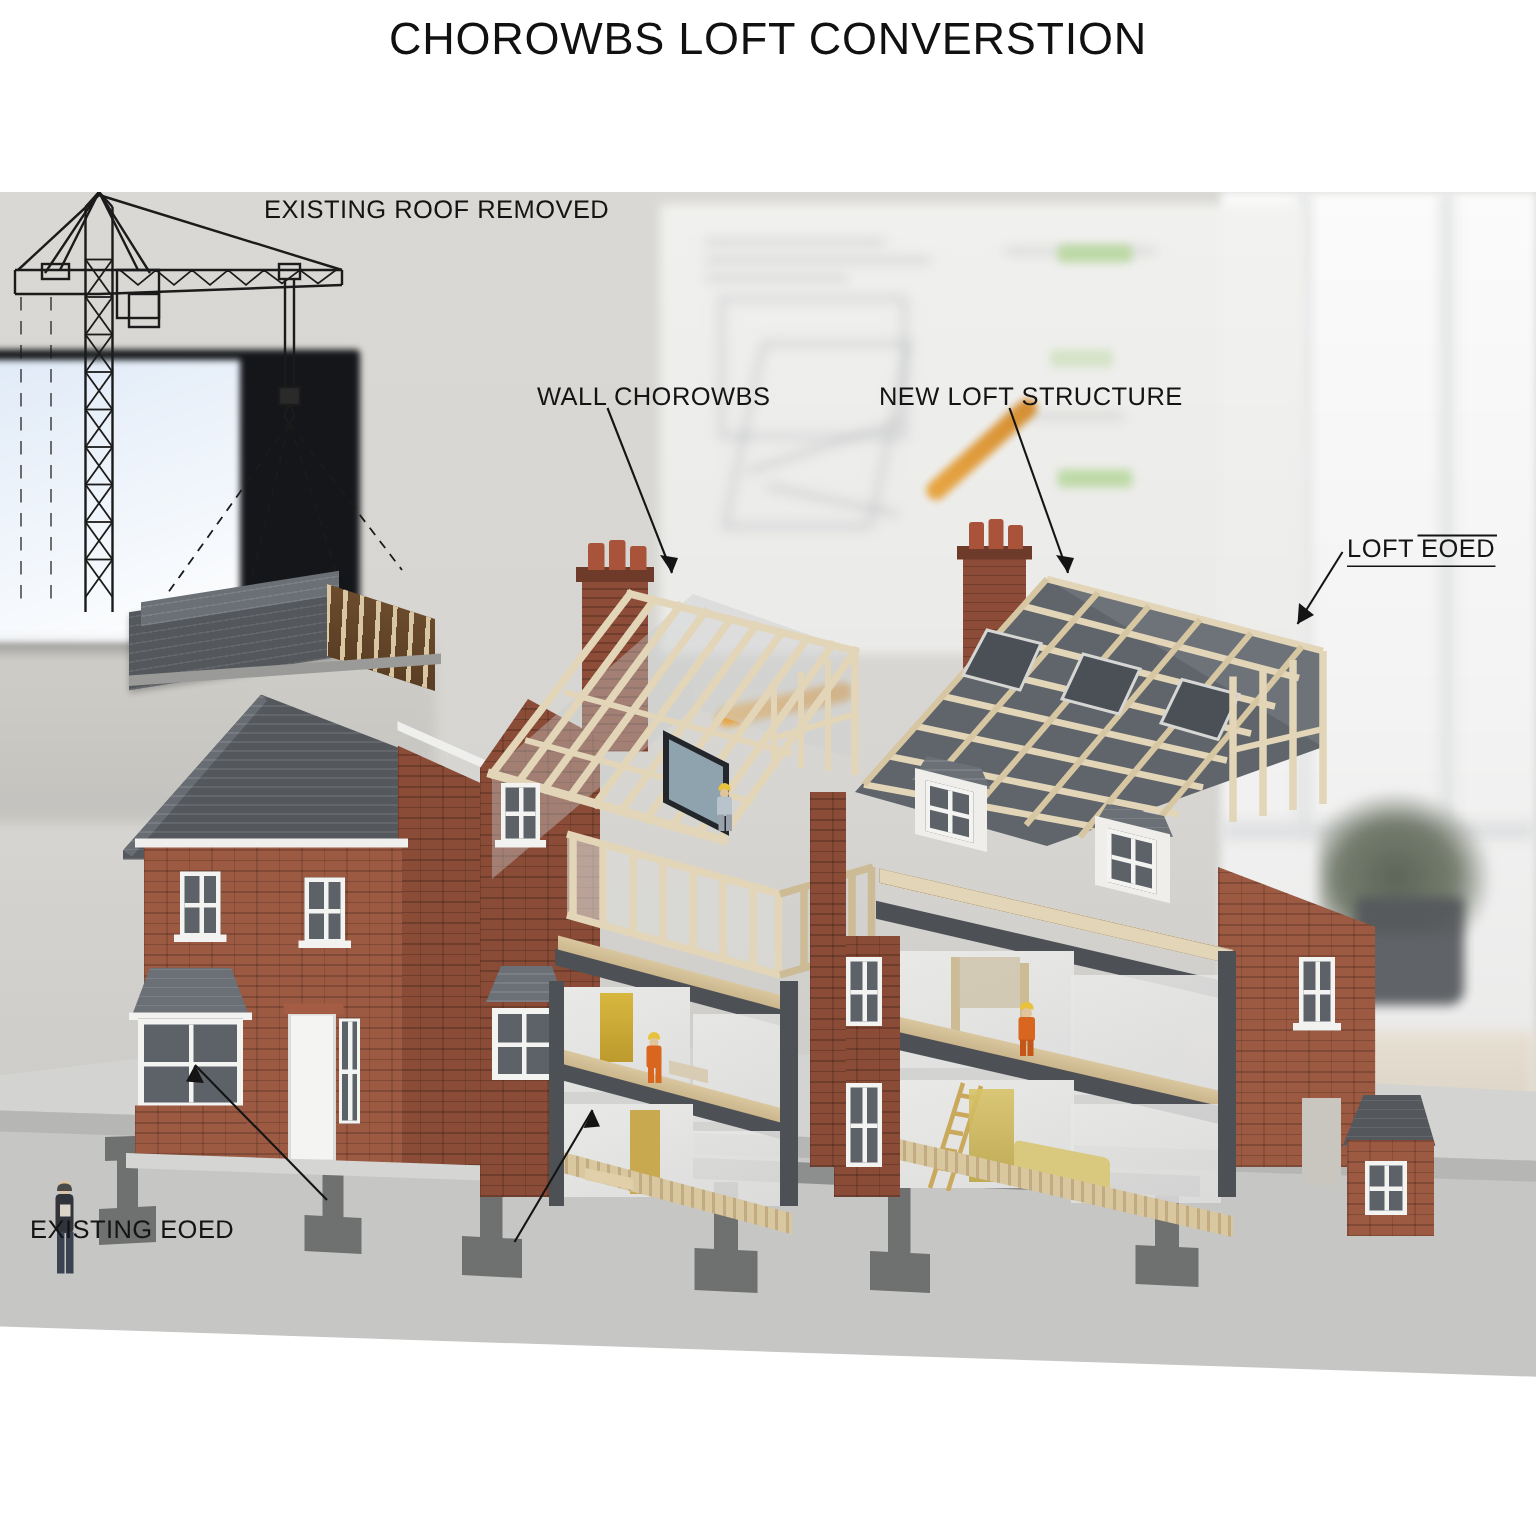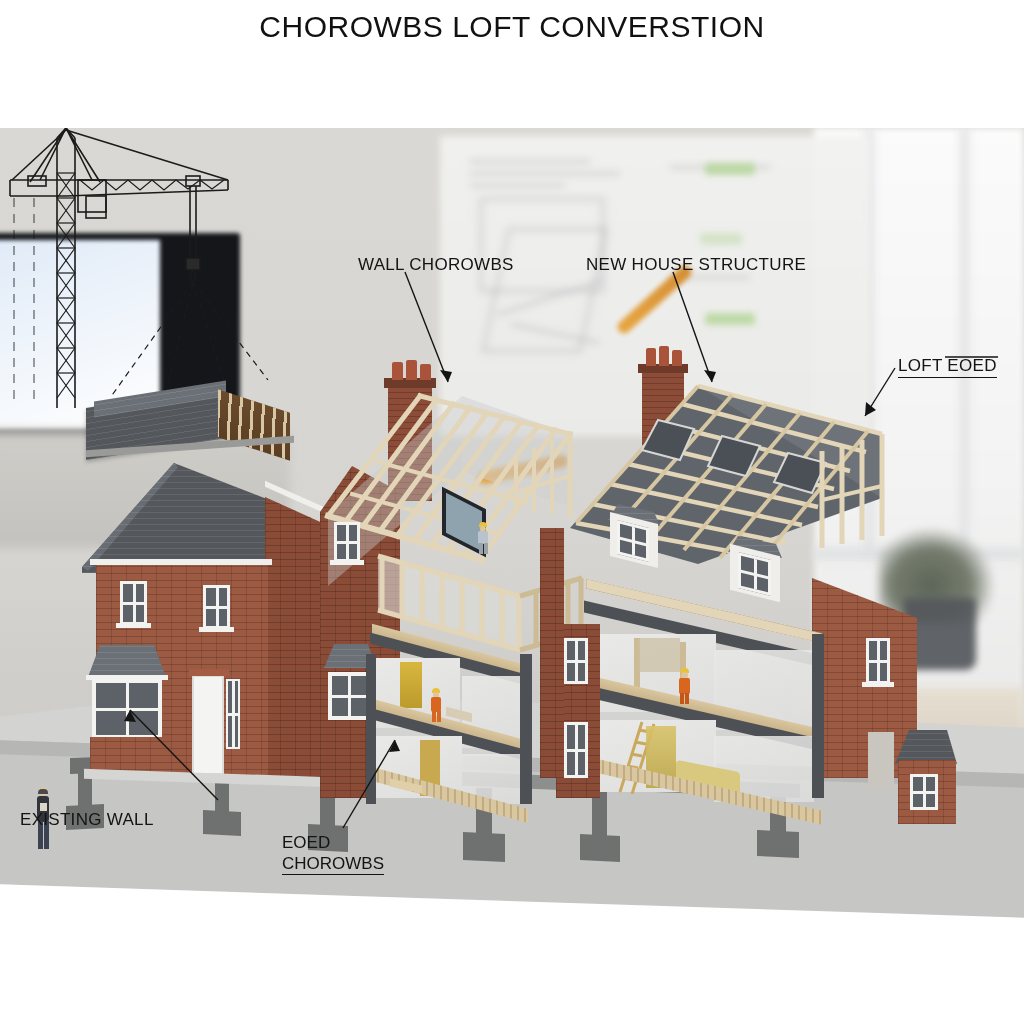--- a/index.html
+++ b/index.html
@@ -532,23 +532,20 @@
     </g>
     <g fill="#141414">
       <polygon points="448,382 440,370 452,372"></polygon>
       <polygon points="712,382 704,370 716,372"></polygon>
       <polygon points="865,416 866,402 876,410"></polygon>
       <polygon points="130,710 136,722 124,721"></polygon>
       <polygon points="395,740 389,752 400,751"></polygon>
     </g>
   </svg>
 
+  <div class="label" style="left:176px;top:130px">EXISTING ROOF REMOVED</div>
   <div class="label" style="left:358px;top:255px">WALL CHOROWBS</div>
-  <div class="label" style="left:586px;top:255px">NEW HOUSE STRUCTURE</div>
+  <div class="label" style="left:586px;top:255px">NEW LOFT STRUCTURE</div>
   <div class="label u" style="left:898px;top:356px">LOFT EOED</div>
-  <div class="label" style="left:20px;top:810px">EXISTING WALL</div>
-
-  <div class="label2" style="left:282px;top:832px">
-    <div>EOED</div>
-    <div class="l2">CHOROWBS</div>
-  </div>
+  <div class="label" style="left:20px;top:810px">EXISTING EOED</div>
+
 
 </div>
 
 </body></html>

